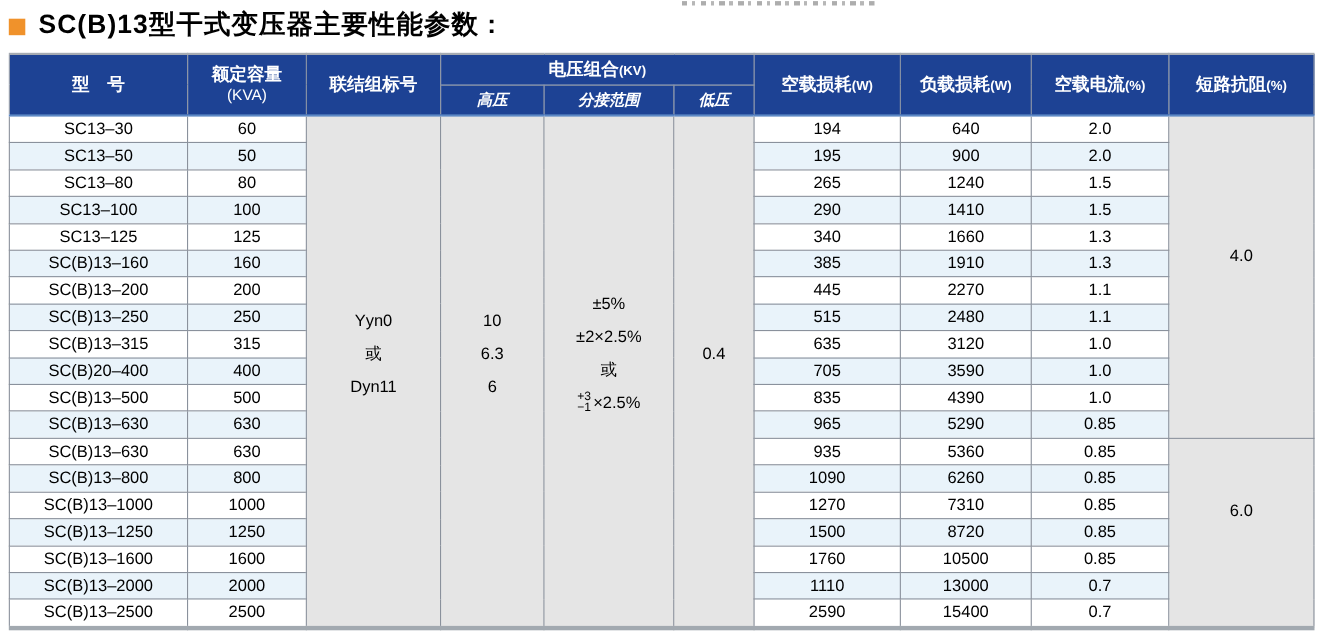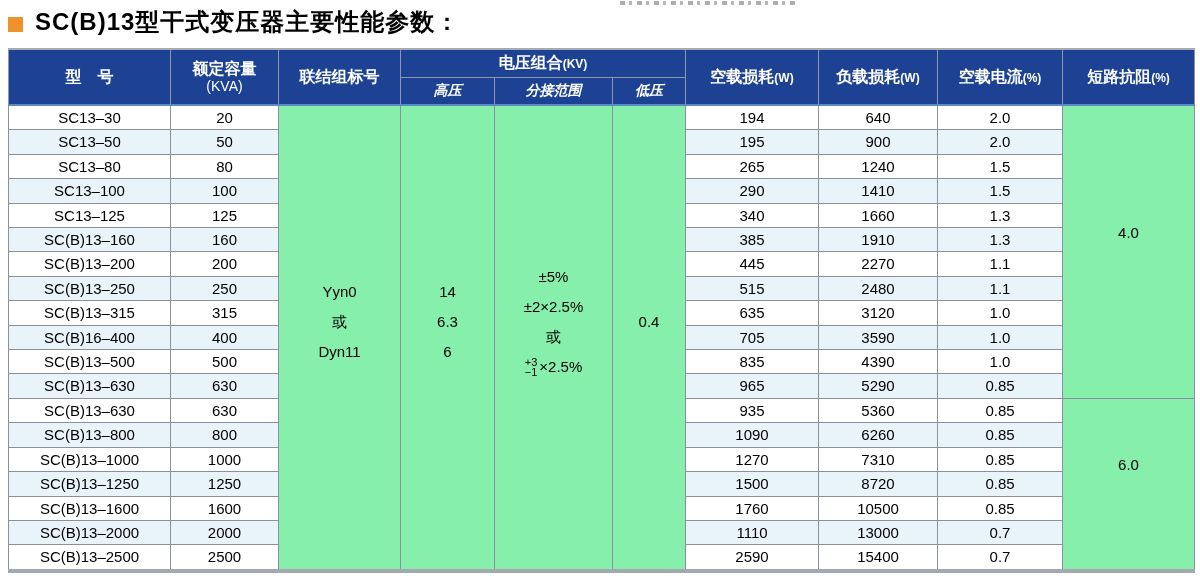--- a/index.html
+++ b/index.html
@@ -28,21 +28,21 @@
   th .unit { font-size:12px; font-weight:bold; }
   th .cap-line { line-height:19px; }
   th .cap-unit { font-size:14px; line-height:17px; font-weight:normal; }
   thead tr:nth-child(2) th { font-size:14px;font-style:italic; }
   
   th.spans, thead tr:nth-child(2) th { border-bottom:2px solid #5d89c5; }
 
   td { border:1px solid #8a919c; padding:0; text-align:center; vertical-align:middle;
     font-size:15px; height:23.4px; line-height:23.4px; background:#ffffff; }
   tbody tr:nth-child(even) td.c { background:#e9f3fa; }
-  td.merged { background:#86efac; line-height:30px; padding-bottom:30px; }
+  td.merged { background:#e5e5e5; line-height:30px; padding-bottom:30px; }
   td.merged div { line-height:30px; }
   td.imp { padding-bottom:38px; }
   .stack { display:inline-flex; flex-direction:column; vertical-align:middle;
     font-size:11px; line-height:10px; margin:0 2px 2px 0; }
   .stack i { font-style:normal; display:block; }
 </style>
 </head>
 <body>
 
 <div class="clip-frag"></div>
@@ -81,28 +81,28 @@
     </tr>
     <tr>
       <th>高压</th>
       <th>分接范围</th>
       <th>低压</th>
     </tr>
   </thead>
   <tbody>
     <tr>
       <td class="c">SC13–30</td>
-      <td class="c">20</td>
+      <td class="c">60</td>
       <td class="merged" rowspan="19">
         <div>Yyn0</div>
         <div>或</div>
         <div>Dyn11</div>
       </td>
       <td class="merged" rowspan="19">
-        <div>14</div>
+        <div>10</div>
         <div>6.3</div>
         <div>6</div>
       </td>
       <td class="merged" rowspan="19">
         <div>±5%</div>
         <div>±2×2.5%</div>
         <div>或</div>
         <div><span class="stack">
               <i>+3</i>
               <i>−1</i>
@@ -164,21 +164,21 @@
       <td class="c">1.1</td>
     </tr>
     <tr>
       <td class="c">SC(B)13–315</td>
       <td class="c">315</td>
       <td class="c">635</td>
       <td class="c">3120</td>
       <td class="c">1.0</td>
     </tr>
     <tr>
-      <td class="c">SC(B)16–400</td>
+      <td class="c">SC(B)20–400</td>
       <td class="c">400</td>
       <td class="c">705</td>
       <td class="c">3590</td>
       <td class="c">1.0</td>
     </tr>
     <tr>
       <td class="c">SC(B)13–500</td>
       <td class="c">500</td>
       <td class="c">835</td>
       <td class="c">4390</td>

